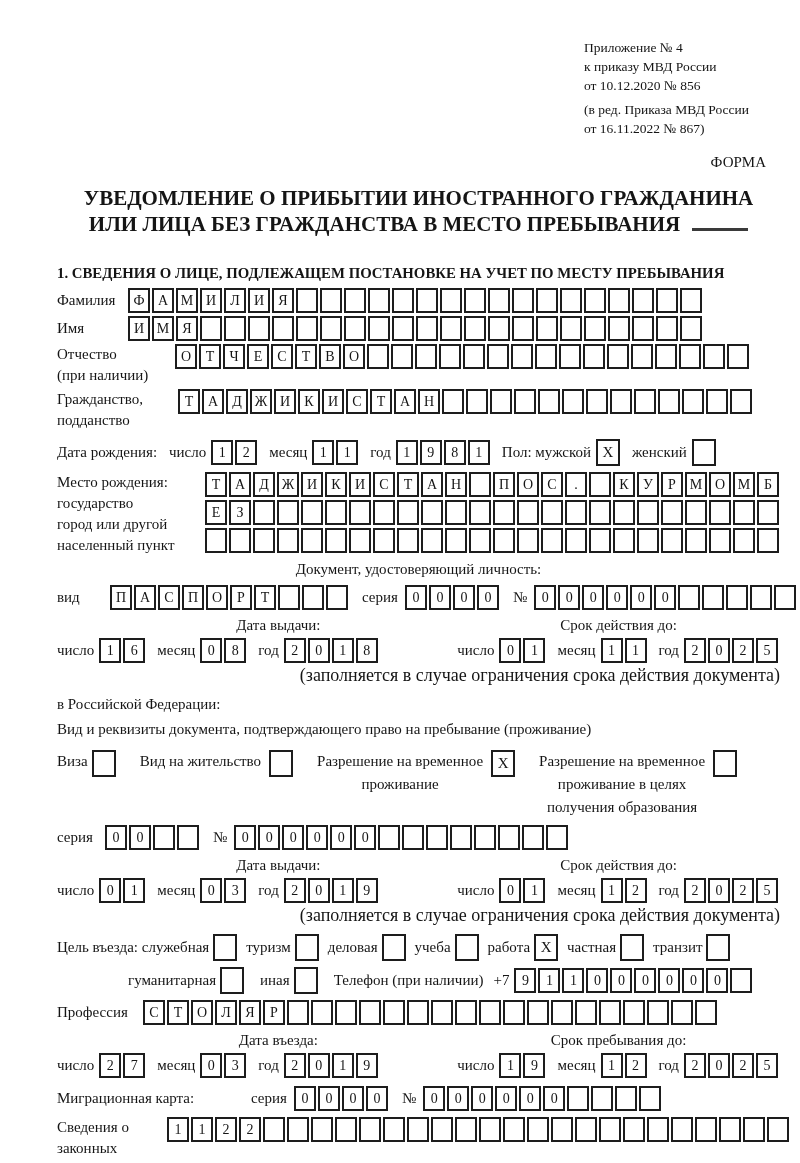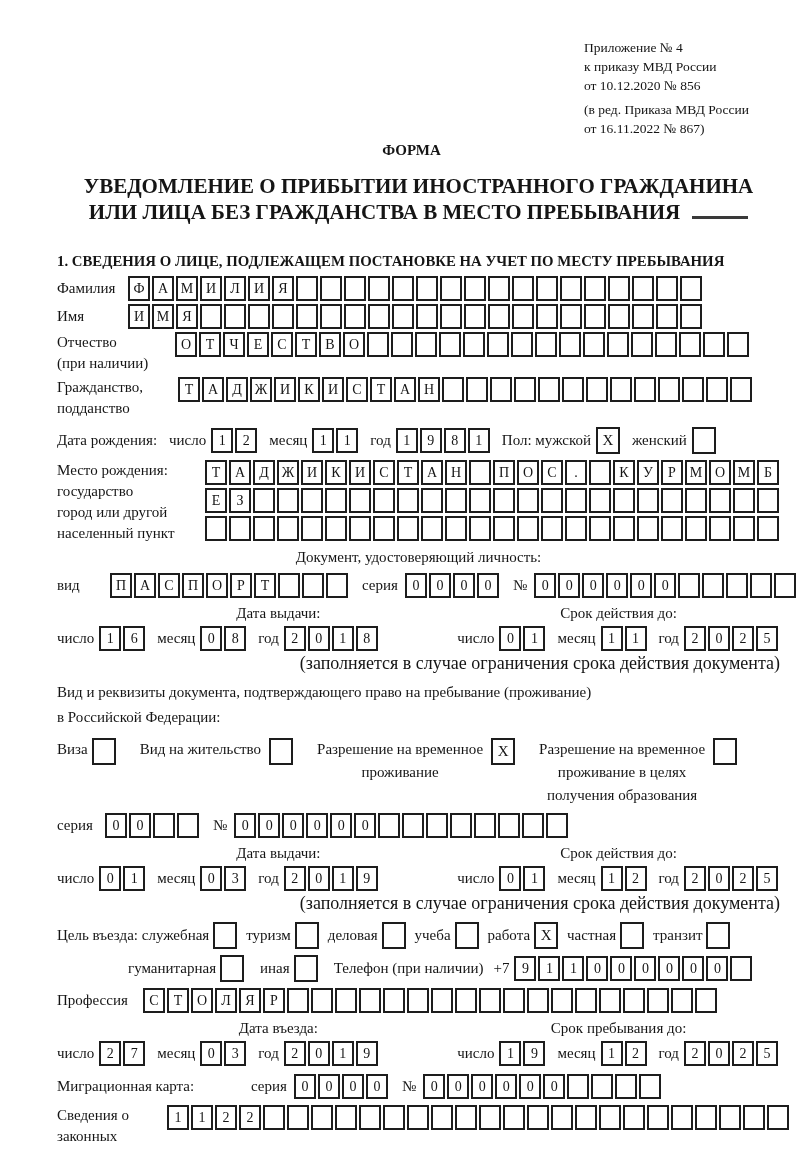--- a/index.html
+++ b/index.html
@@ -14,21 +14,21 @@
   .boxes{display:inline-flex;flex-wrap:nowrap;align-items:center;}
   .cbox{
     display:inline-block;box-sizing:border-box;
     width:22px;height:25px;border:2px solid #1d1d1d;margin-right:2px;
     text-align:center;font-size:14px;line-height:21px;background:#fff;
   }
   .cbox.check{width:24px;height:27px;line-height:23px;font-size:15px;}
   
   .appendix{margin-left:auto;width:196px;font-size:13.5px;line-height:19px;}
   .rev{margin-top:5px;}
-  .forma{text-align:center;font-weight:bold;padding-right:14px;margin-top:2px;font-size:15px;}
+  .forma{text-align:right;font-weight:normal;padding-right:14px;margin-top:14px;font-size:15px;}
   .title{text-align:center;font-weight:bold;font-size:21px;line-height:26px;margin-top:12px;}
   .blank-line{display:inline-block;width:56px;border-bottom:3px solid #3a3a3a;margin-left:12px;height:14px;}
   .sec{font-weight:bold;font-size:14.8px;margin-top:26px;margin-bottom:4px;}
   
   .frow{display:flex;align-items:center;margin-bottom:3px;}
   .frow.top{align-items:flex-start;}
   .flab{flex:0 0 auto;}
   .w71{width:71px;} .w118{width:118px;} .w121{width:121px;} .w148{width:148px;} .w110{width:110px;} .w150{width:150px;}
   .dl{margin:0 5px 0 0;} .dl.ml{margin-left:10px;}
   .mx{margin:0 7px 0 12px;}
@@ -407,22 +407,22 @@
             <span class="cbox">0</span>
             <span class="cbox">2</span>
             <span class="cbox">5</span>
           </span>
       </div>
     </div>
   </div>
   <div class="note right">(заполняется в случае ограничения срока действия документа)</div>
 
   <div class="para">
+    <div>в Российской Федерации:</div>
     <div>Вид и реквизиты документа, подтверждающего право на пребывание (проживание)</div>
-    <div>в Российской Федерации:</div>
   </div>
 
   <div class="visa-row">
     <span class="vlab">Виза</span>
     <span class="boxes vbox" style="margin-left:4px">
         <span class="cbox check"></span>
       </span>
     <span class="vlab vgap">Вид на жительство</span>
     <span class="boxes vbox">
         <span class="cbox check"></span>

